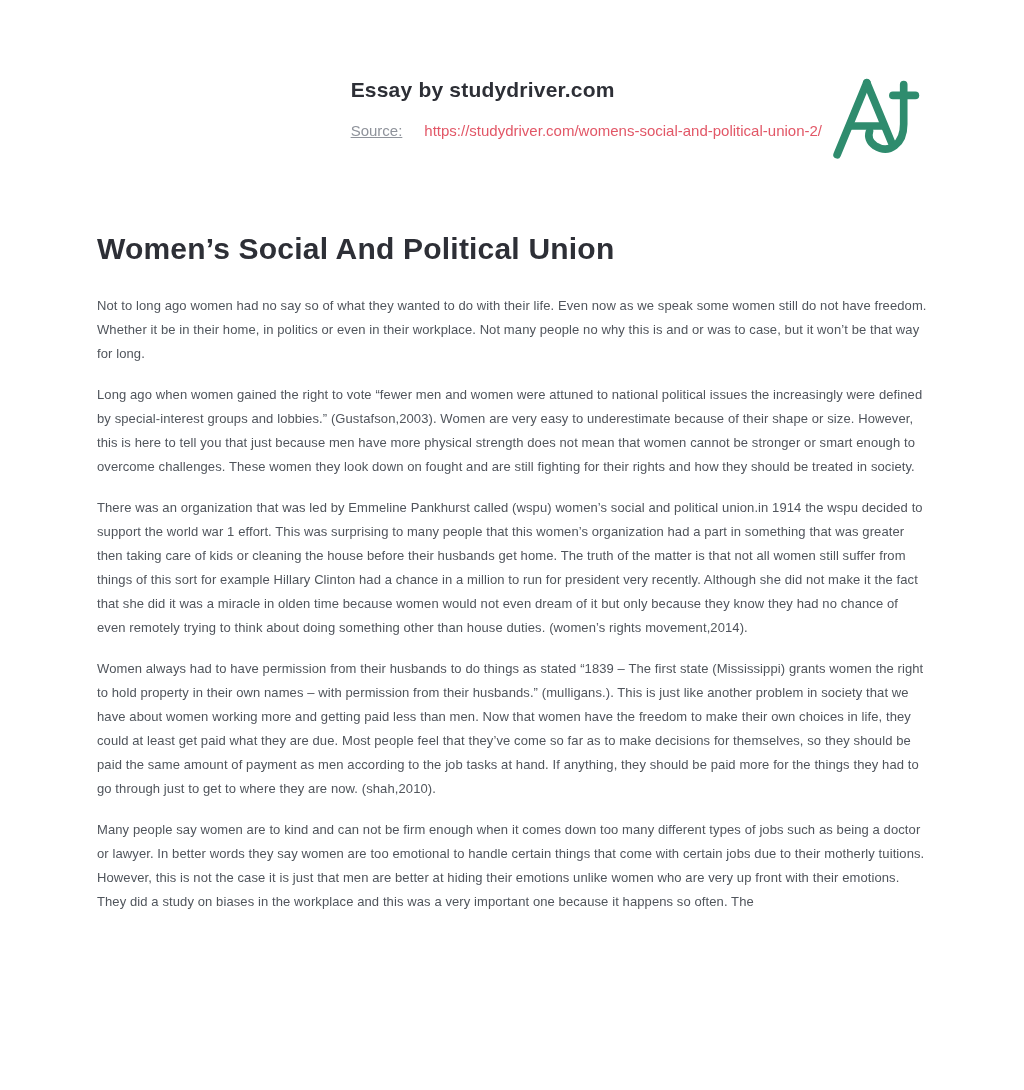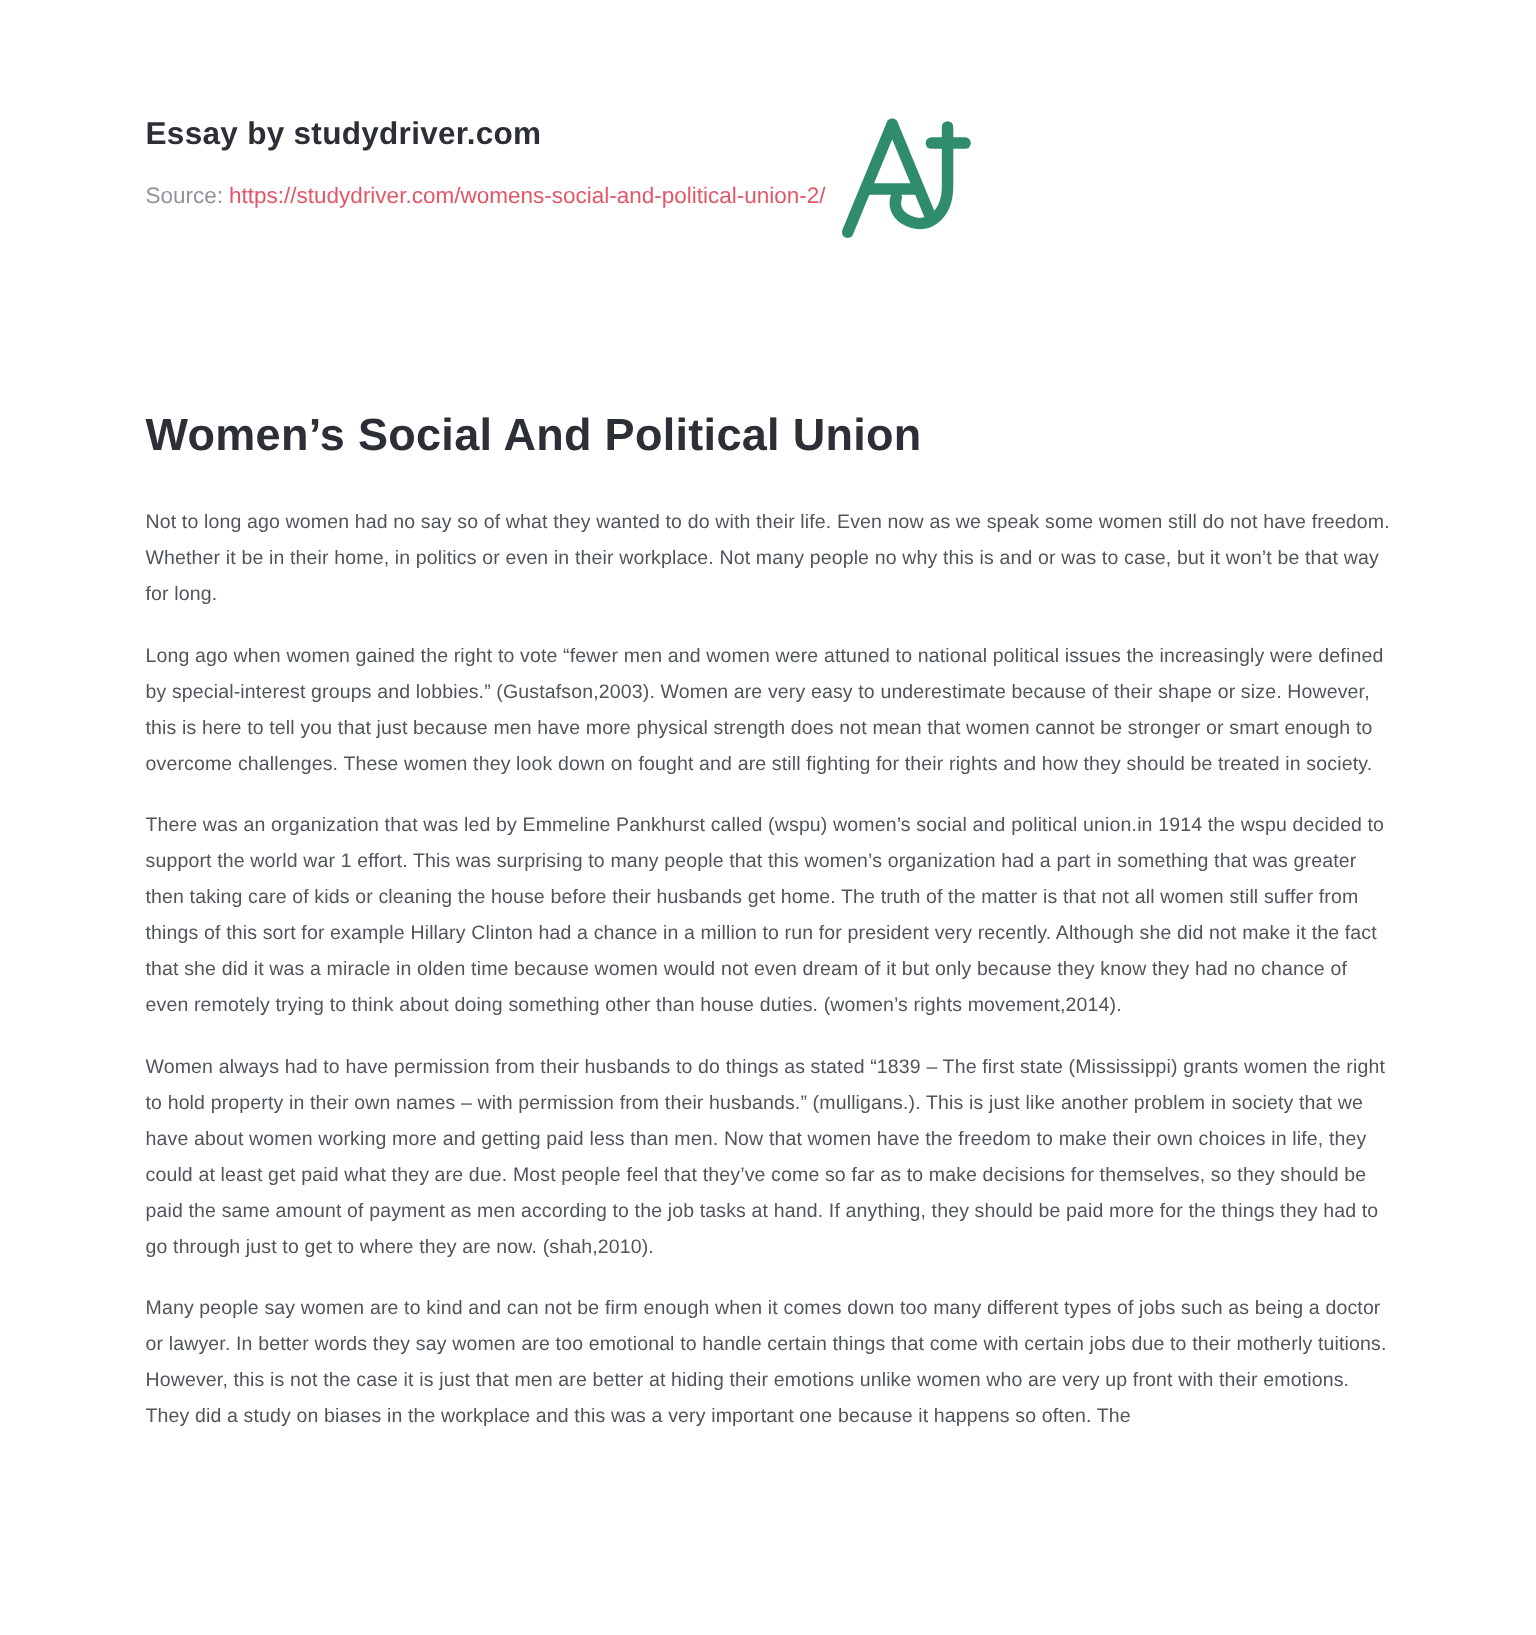--- a/index.html
+++ b/index.html
@@ -11,54 +11,55 @@
     height: 1090px;
     overflow: hidden;
     font-family: "Liberation Sans", "DejaVu Sans", sans-serif;
     position: relative;
   }
   .page {
     padding: 76px 96px 0 97px;
   }
   .doc-header {
     display: flex;
-    justify-content: flex-start;
+    justify-content: flex-end;
     align-items: flex-start;
   }
   .byline {
     font-size: 21px;
     font-weight: 700;
     color: var(--title_text, #2d2f36);
     letter-spacing: 0.2px;
     line-height: 28px;
   }
   .source-line {
     margin-top: 16px;
     font-size: 15px;
     line-height: 21px;
   }
   .source-label {
     color: var(--muted_text, #8f939b);
-    margin-right: 4px;
+    margin-right: 22px;
+    text-decoration: underline;
   }
   .source-link {
     color: var(--link, #e25767);
     text-decoration: none;
     cursor: pointer;
   }
   .logo {
     width: 104px;
     height: 90px;
     margin-top: -4px;
     margin-right: 2px;
     flex: 0 0 auto;
   }
   .logo svg { width: 100%; height: 100%; display: block; }
   .essay-title {
-    margin-top: 110px;
+    margin-top: 68px;
     font-size: 30px;
     line-height: 38px;
     font-weight: 700;
     color: var(--title_text, #2d2f36);
     letter-spacing: 0.2px;
   }
   .essay-body {
     margin-top: 26px;
   }
   .para {

